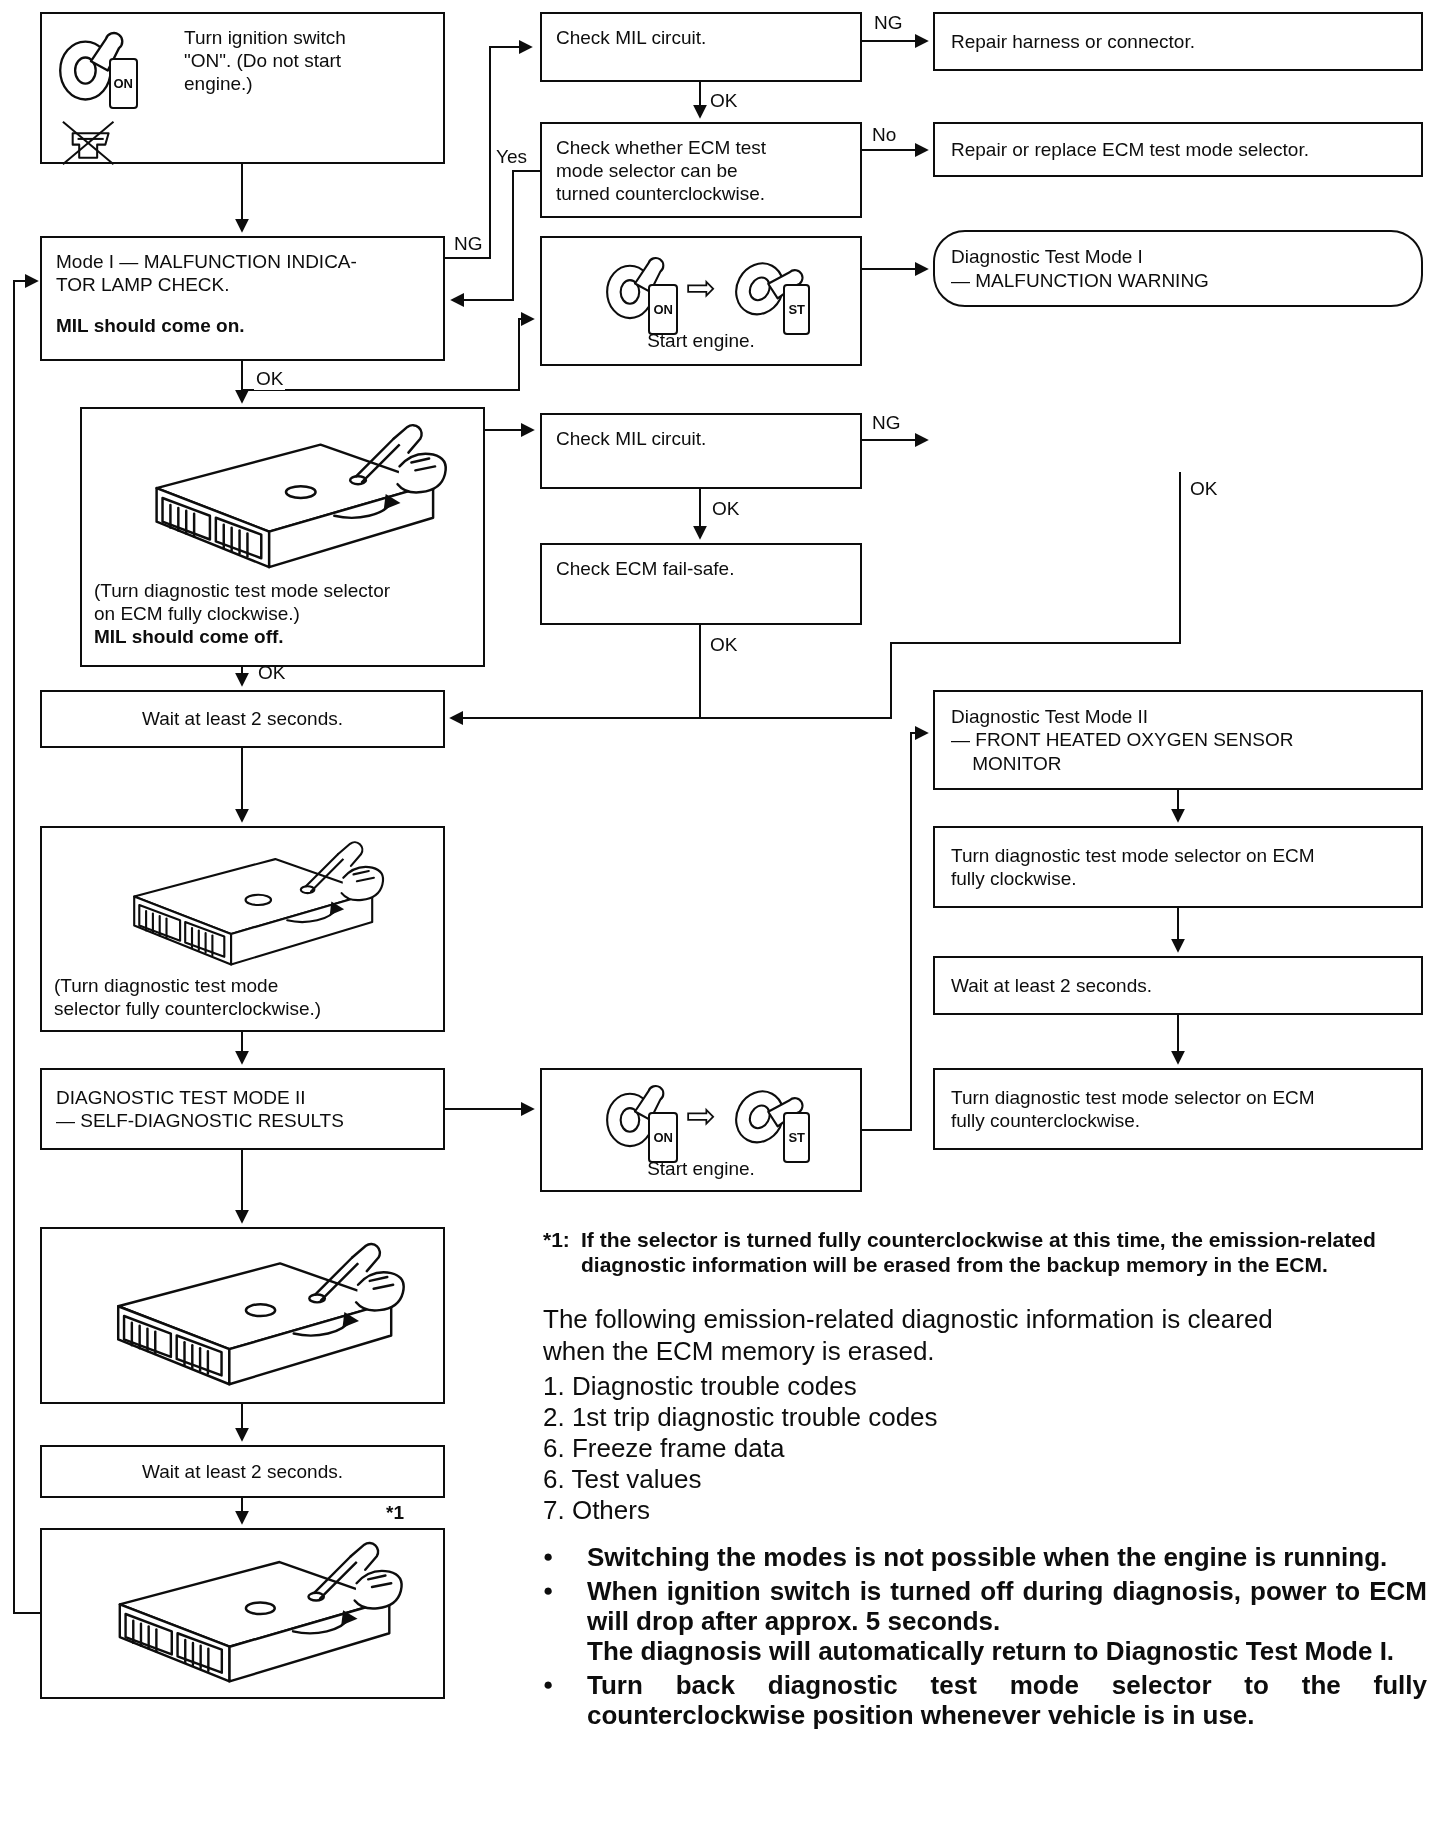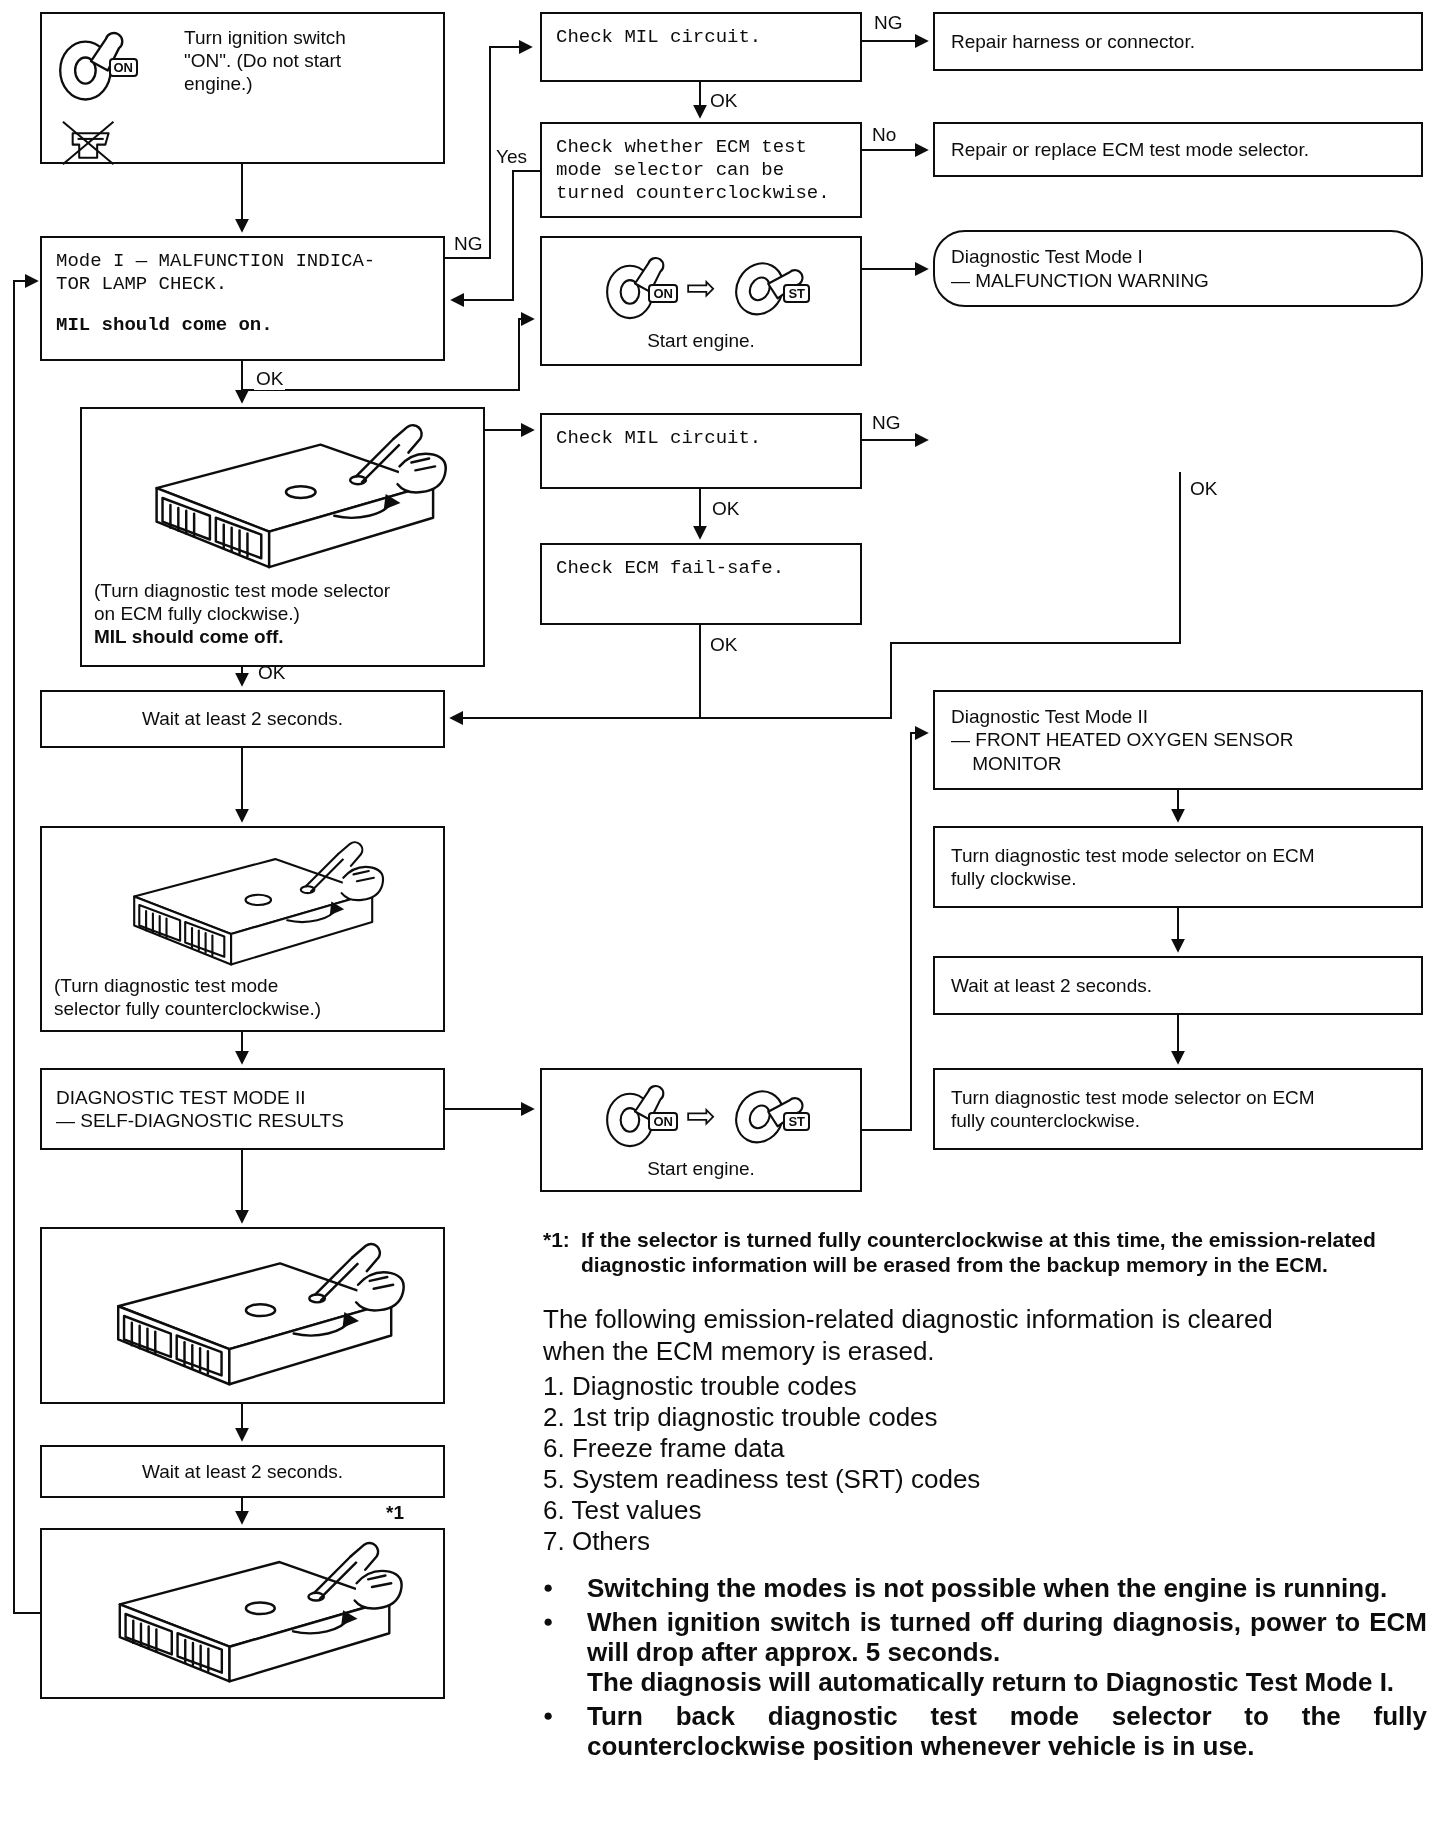--- a/index.html
+++ b/index.html
@@ -3,28 +3,28 @@
 <meta charset="utf-8">
 <style>
   * { box-sizing: border-box; margin: 0; padding: 0; }
   html, body { width: 1440px; height: 1848px; background: #fff; overflow: hidden; }
   body { font-family: "Liberation Sans", sans-serif; color: #0d0d0d; position: relative; }
   .canvas { position: absolute; inset: 0; }
   .wires { position: absolute; left: 0; top: 0; }
   .box { position: absolute; border: 2px solid #0d0d0d; background: #fff; }
   .txt { white-space: pre-wrap; font-size: 19px; line-height: 1.22; }
   .bold { font-weight: bold; }
-  .pad { padding: 12px 14px; font-family: Liberation Mono, monospace; }
+  .pad { padding: 12px 14px; }
   .center { display: flex; align-items: center; justify-content: center; text-align: center; }
   .vcenter { display: flex; align-items: center; }
   .wire-label { position: absolute; font-size: 19px; background: #fff; padding: 0 2px; }
   .artwrap { display: flex; justify-content: center; align-items: center; }
   .keyicon { position: relative; display: inline-block; }
   .keytag { position: absolute; right: -8px; top: 36px; font-size: 13px; font-weight: bold;
-            border: 2px solid #0d0d0d; background: #fff; padding: 0 3px; border-radius: 4px; }
+            border: 2px solid #0d0d0d; background: #fff; padding: 16px 3px; border-radius: 4px; }
   .tilt svg { transform: rotate(28deg); }
   .mode-arrow { font-size: 36px; margin: 0 16px; line-height: 1; }
   .keys-row { display: flex; align-items: center; justify-content: center; padding-top: 10px; }
   .start-text { text-align: center; font-size: 19px; margin-top: 2px; }
   .notes { position: absolute; left: 543px; top: 1227px; width: 884px; }
   .note1 { display: flex; font-weight: bold; font-size: 21px; line-height: 1.2; }
   .note1 .star { width: 38px; flex: none; }
   .note1 .ntext { flex: 1; white-space: pre-wrap; }
   .intro { font-size: 26px; line-height: 32px; margin-top: 26px; white-space: pre-wrap; }
   .numlist { margin-top: 4px; }
@@ -296,21 +296,20 @@
       <span class="ntext">If the selector is turned fully counterclockwise at this time, the emission-related diagnostic information will be erased from the backup memory in the ECM.</span>
     </div>
 
     <div class="intro">The following emission-related diagnostic information is cleared
 when the ECM memory is erased.</div>
 
     <div class="numlist">
       <div class="num-item">1. Diagnostic trouble codes</div>
       <div class="num-item">2. 1st trip diagnostic trouble codes</div>
       <div class="num-item">6. Freeze frame data</div>
-      <div class="num-item">5. System readiness test (SRT) codes</div>
       <div class="num-item">6. Test values</div>
       <div class="num-item">7. Others</div>
     </div>
 
     <div class="bullets">
       <div class="bullet-row">
         <span class="bullet-mark">●</span>
         <span class="bullet-text">Switching the modes is not possible when the engine is running.</span>
       </div>
       <div class="bullet-row">

